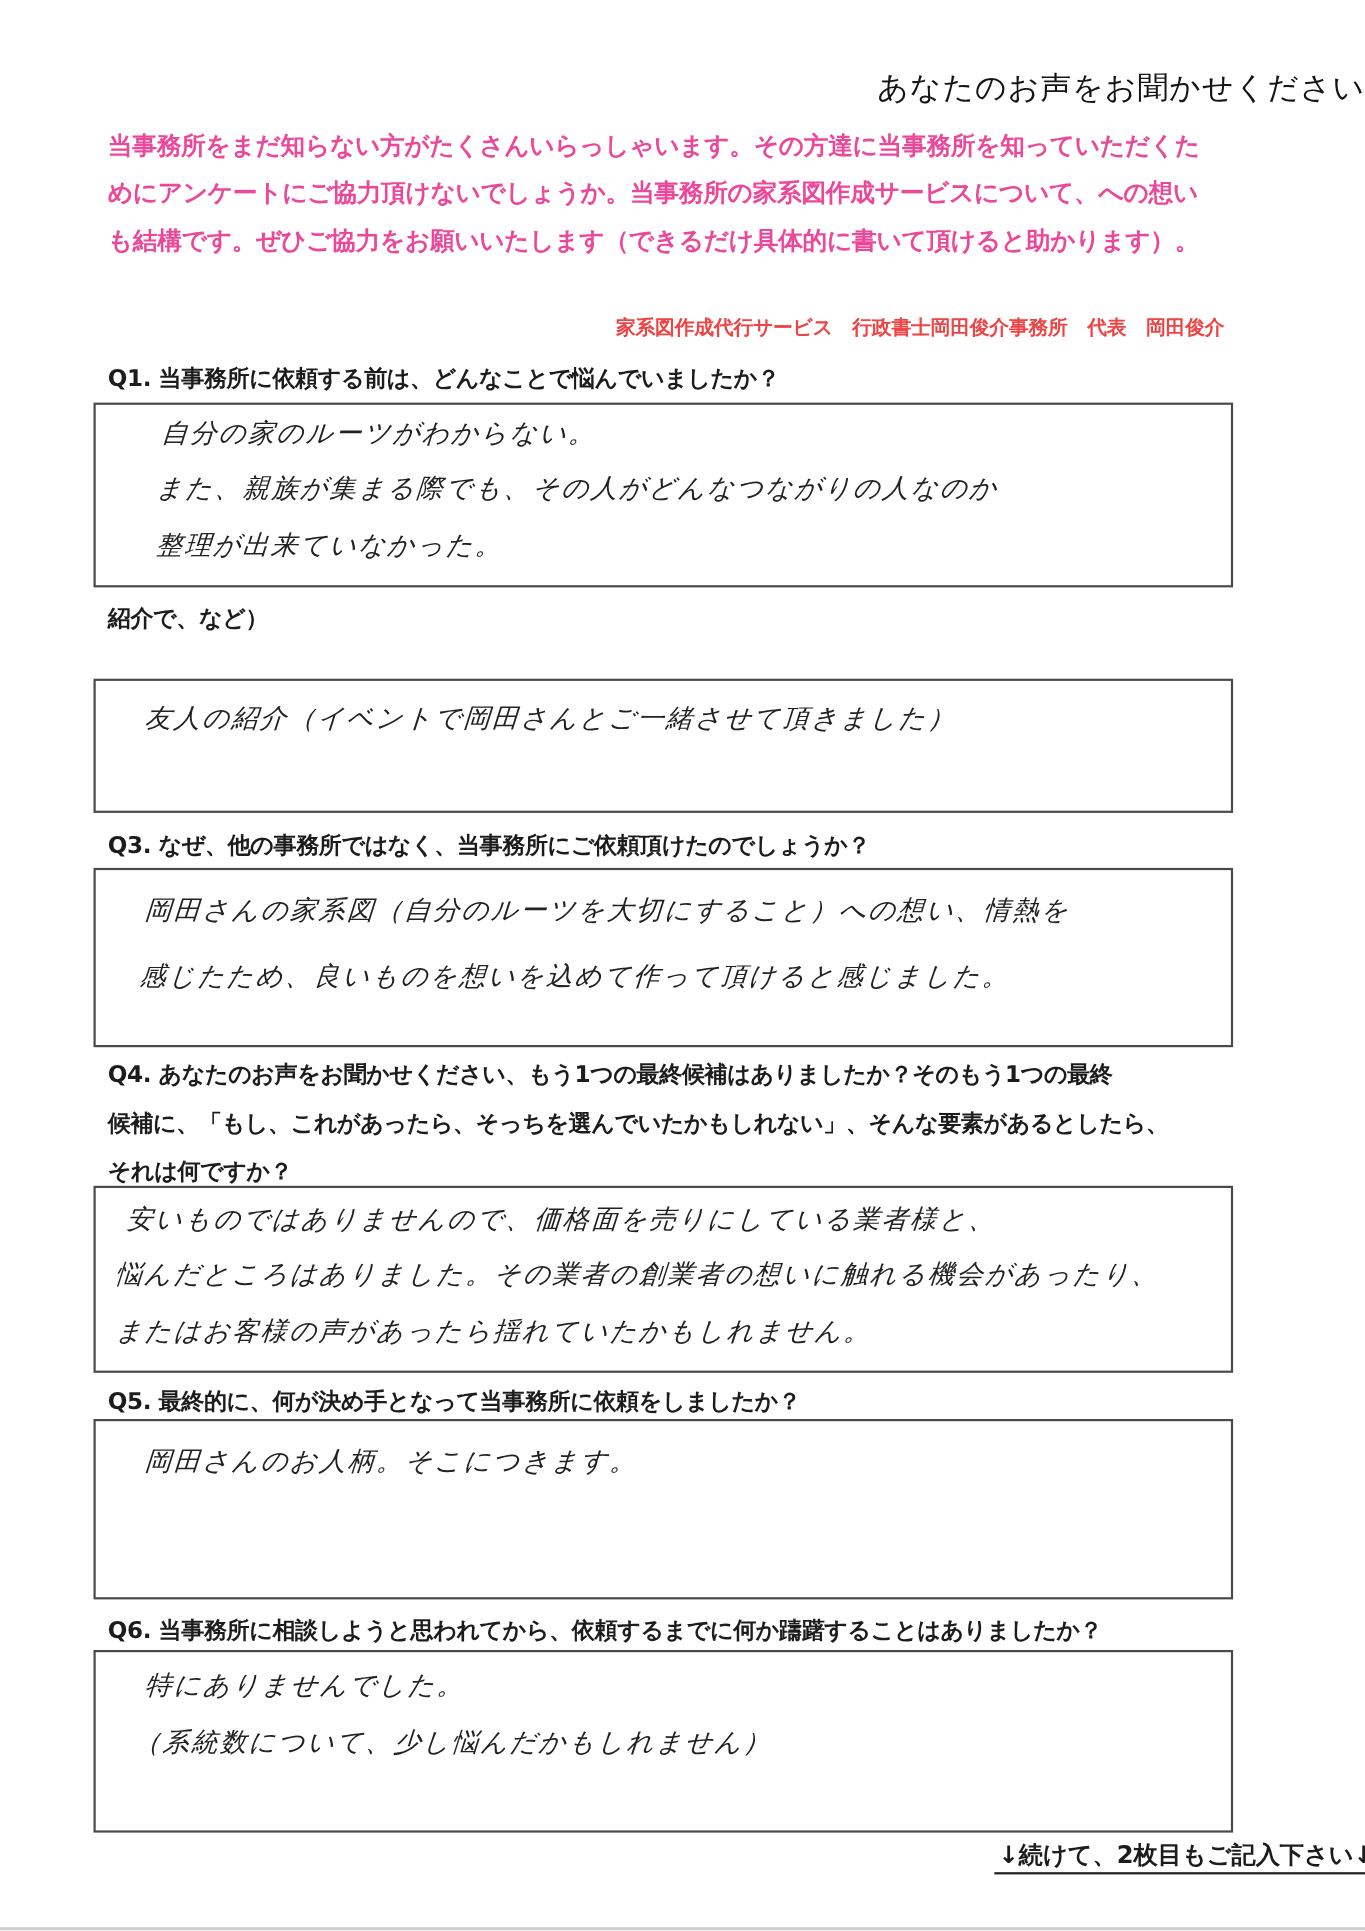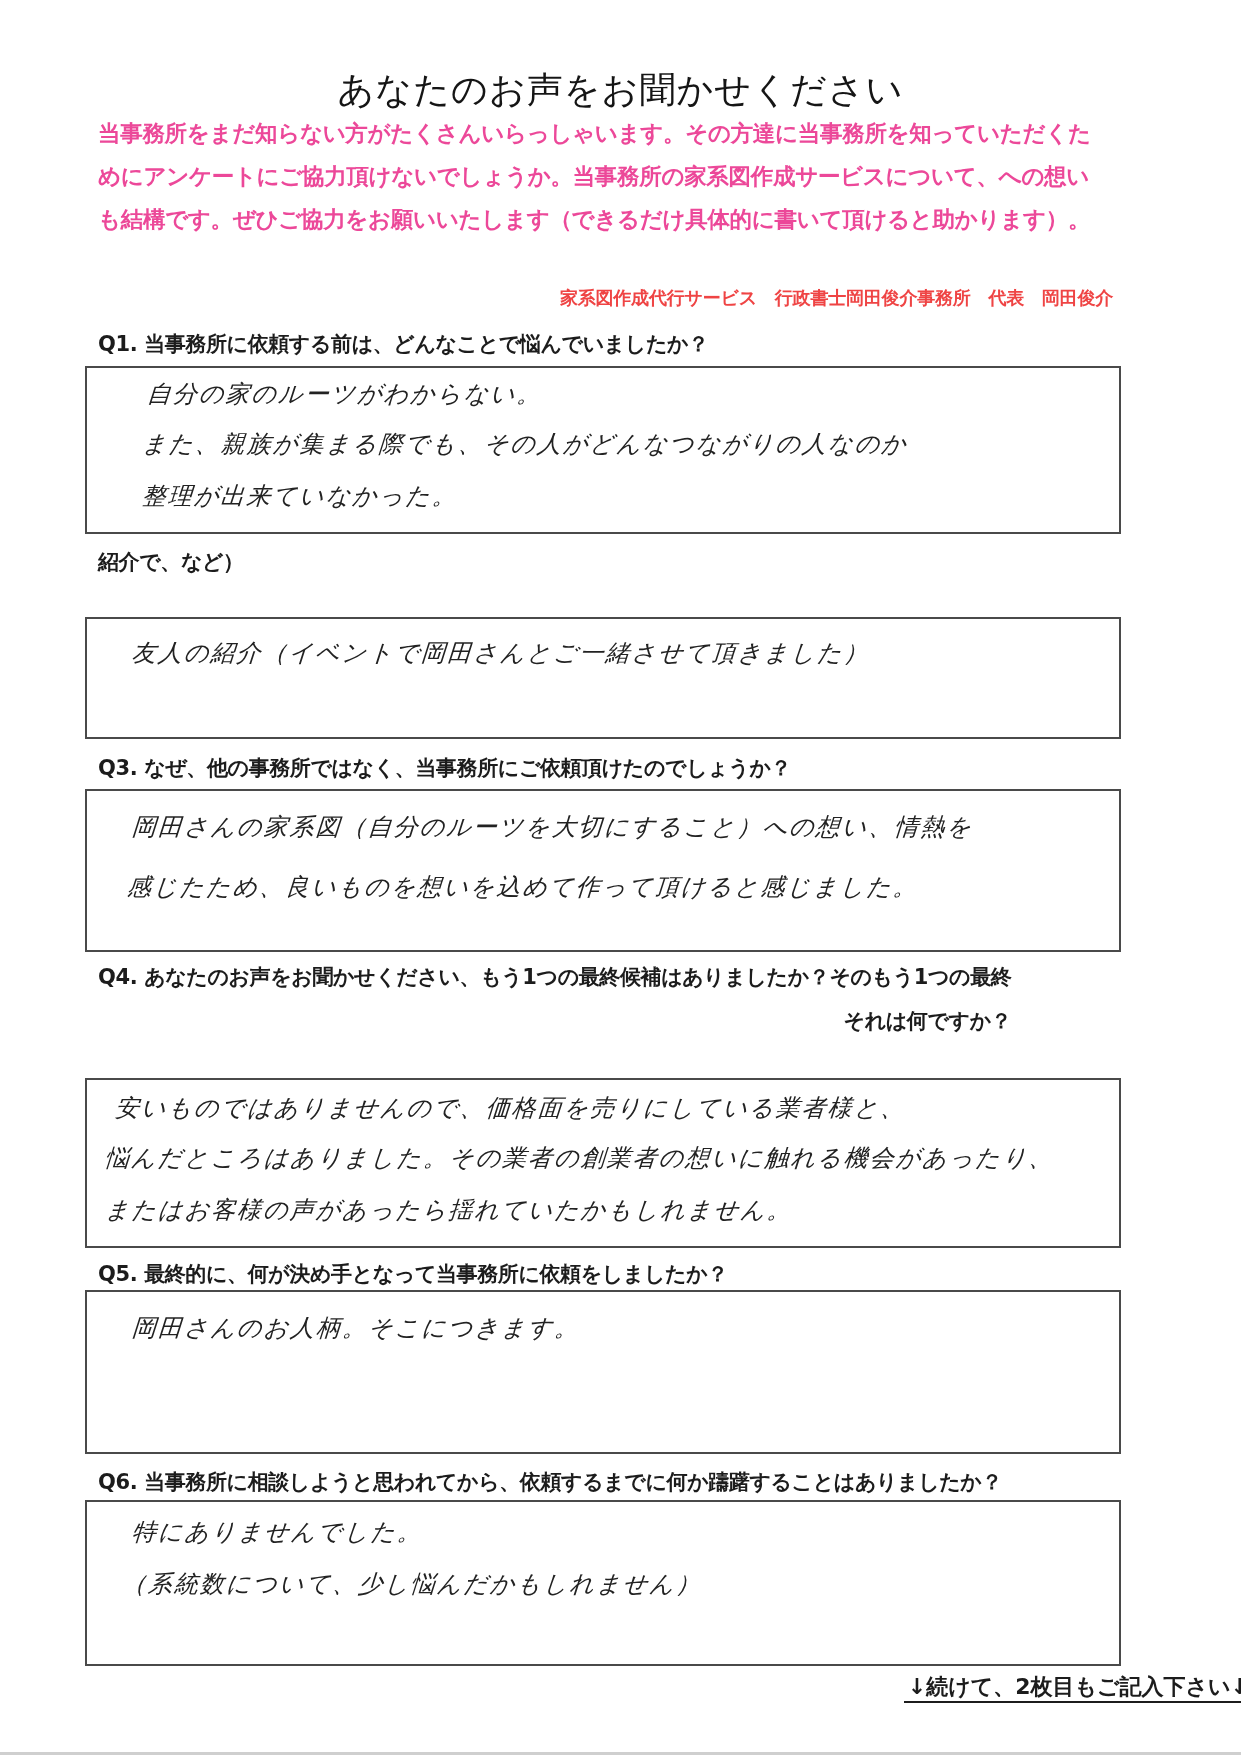--- a/index.html
+++ b/index.html
@@ -2,35 +2,35 @@
 <html><head>
 <meta charset="utf-8">
 <style>
   html, body { margin: 0; padding: 0; }
   body {
     width: 1241px; height: 1755px; background: #ffffff; position: relative; overflow: hidden;
     font-family: "DejaVu Sans", "Liberation Sans", sans-serif; color: #1a1a1a;
   }
   .page-edge { position: absolute; left: 0; top: 1752px; width: 1241px; height: 3px; background: #cfcfcf; }
   .title {
-    position: absolute; left: 0; width: 1241px; top: 42px; text-align: center;
-    font-size: 36px; font-weight: normal; letter-spacing: 1px; color: #151515;
+    position: absolute; left: 0; width: 1241px; top: 42px; text-align: right;
+    font-size: 28px; font-weight: normal; letter-spacing: 1px; color: #151515;
   }
   .intro {
     position: absolute; left: 98px; top: 112px; width: 1040px;
     font-size: 22.5px; line-height: 43px; font-weight: bold; color: #ec4899; letter-spacing: -0.3px;
   }
   .intro p { margin: 0; white-space: nowrap; }
   .signature {
     position: absolute; right: 128px; top: 286px; font-size: 18px; font-weight: bold; color: #ef4444;
     white-space: nowrap; letter-spacing: -0.2px;
   }
   .question {
     position: absolute; left: 98px; font-size: 21px; font-weight: bold; color: #1c1c1c;
-    line-height: 44px; white-space: nowrap; letter-spacing: -0.4px; text-align: right;
+    line-height: 44px; white-space: nowrap; letter-spacing: -0.4px;
   }
   .question p { margin: 0; }
   .answer-box {
     position: absolute; left: 85px; width: 1036px; border: 2px solid #4a4a4a; box-sizing: border-box;
     background: #ffffff;
   }
   .hw {
     position: absolute; font-family: "DejaVu Serif", "Liberation Serif", serif; font-style: italic;
     font-size: 24px; color: #222; white-space: nowrap; letter-spacing: 2px; transform: skewX(-4deg);
   }
@@ -72,20 +72,21 @@
 <div class="question" style="top:746px;">
   <p>Q3. なぜ、他の事務所ではなく、当事務所にご依頼頂けたのでしょうか？</p>
 </div>
 <div class="answer-box" style="top:789px; height:163px;">
   <div class="hw" style="left:45px; top:20px;">岡田さんの家系図（自分のルーツを大切にすること）への想い、情熱を</div>
   <div class="hw" style="left:40px; top:80px;">感じたため、良いものを想いを込めて作って頂けると感じました。</div>
 </div>
 
 <div class="question" style="top:955px;">
   <p>Q4. あなたのお声をお聞かせください、もう1つの最終候補はありましたか？そのもう1つの最終</p>
+  <p>候補に、「もし、これがあったら、そっちを選んでいたかもしれない」、そんな要素があるとしたら、</p>
   <p>それは何ですか？</p>
 </div>
 <div class="answer-box" style="top:1078px; height:170px;">
   <div class="hw" style="left:28px; top:12px;">安いものではありませんので、価格面を売りにしている業者様と、</div>
   <div class="hw" style="left:18px; top:62px;">悩んだところはありました。その業者の創業者の想いに触れる機会があったり、</div>
   <div class="hw" style="left:18px; top:114px;">またはお客様の声があったら揺れていたかもしれません。</div>
 </div>
 
 <div class="question" style="top:1252px;">
   <p>Q5. 最終的に、何が決め手となって当事務所に依頼をしましたか？</p>

